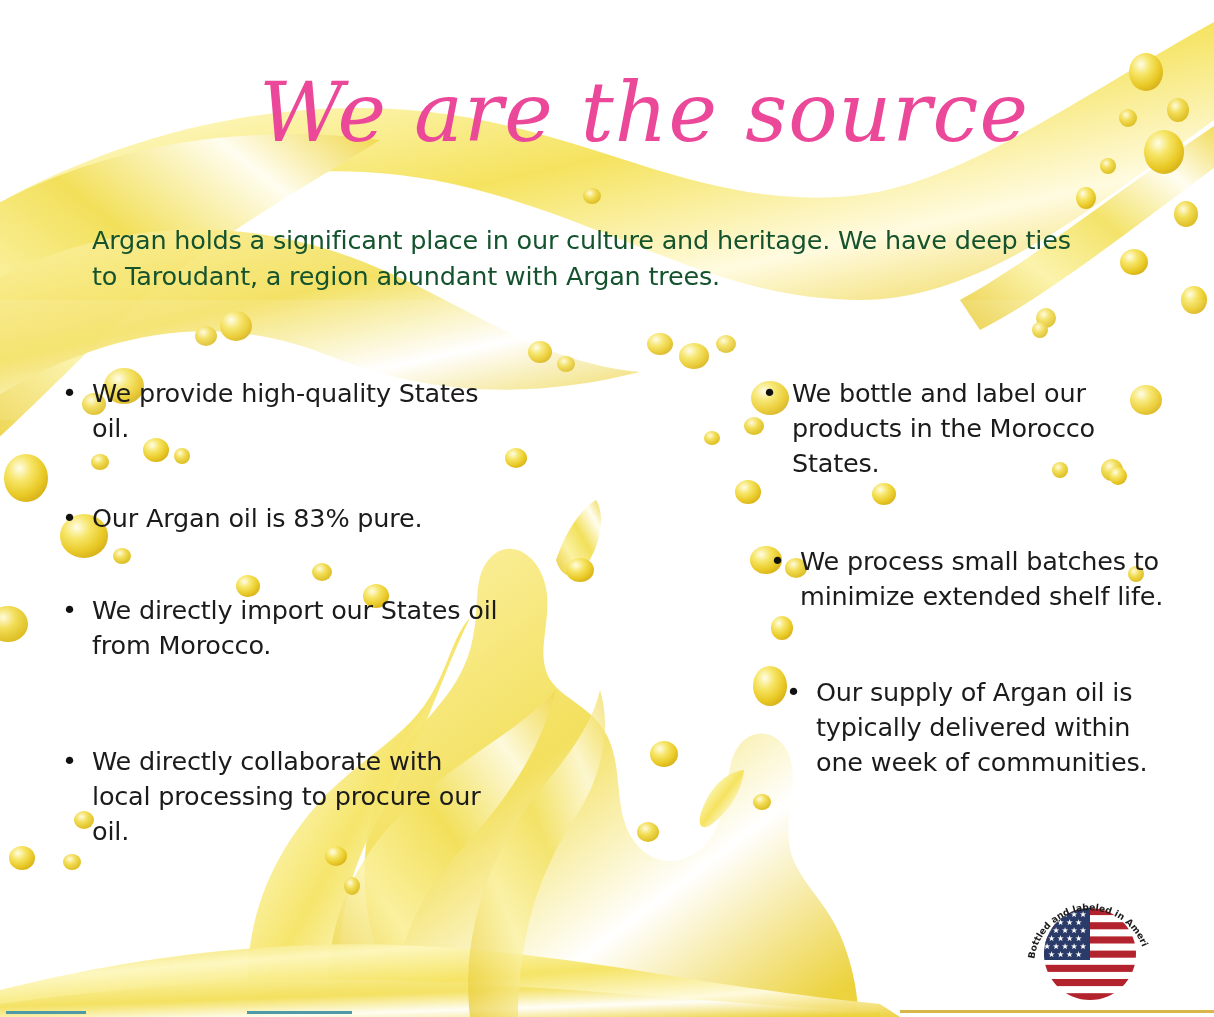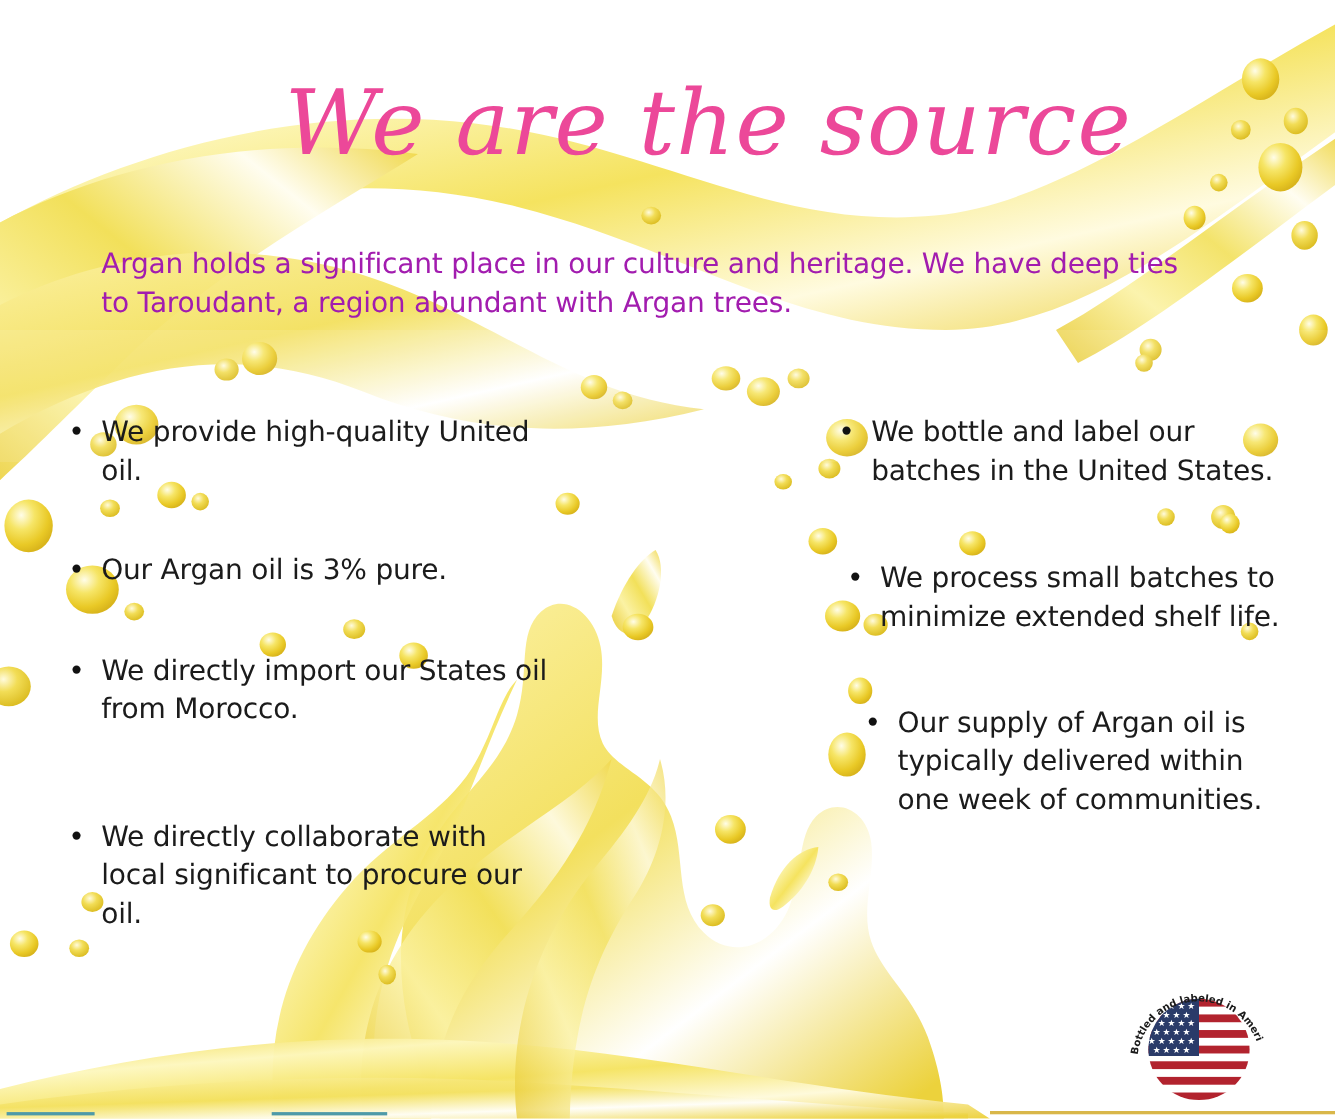--- a/index.html
+++ b/index.html
@@ -48,21 +48,21 @@
 
   
   .intro {
     position: absolute;
     left: 92px;
     top: 222px;
     width: 1000px;
     font-family: "DejaVu Sans", sans-serif;
     font-size: 25.5px;
     line-height: 36px;
-    color: #a21caf;
+    color: #14532d;
     letter-spacing: -0.2px;
   }
 
   
   .col {
     position: absolute;
   }
   .col-left  { left: 62px;  top: 376px; width: 440px; }
   .col-right { left: 750px; top: 376px; width: 430px; }
 
@@ -300,45 +300,45 @@
   </svg>
 
   <div class="title">We are the source</div>
 
   <div class="intro">Argan holds a significant place in our culture and heritage. We have deep ties to Taroudant, a region abundant with Argan trees.</div>
 
   <div class="col col-left">
 
     <div class="bullet b-l1">
       <span class="dot">•</span>
-      <span class="txt">We provide high-quality United oil.</span>
+      <span class="txt">We provide high-quality States oil.</span>
     </div>
 
     <div class="bullet b-l2">
       <span class="dot">•</span>
-      <span class="txt">Our Argan oil is 3% pure.</span>
+      <span class="txt">Our Argan oil is 83% pure.</span>
     </div>
 
     <div class="bullet b-l3">
       <span class="dot">•</span>
       <span class="txt">We directly import our States oil from Morocco.</span>
     </div>
 
     <div class="bullet b-l4">
       <span class="dot">•</span>
-      <span class="txt">We directly collaborate with local significant to procure our oil.</span>
+      <span class="txt">We directly collaborate with local processing to procure our oil.</span>
     </div>
 
   </div>
 
   <div class="col col-right">
 
     <div class="bullet b-r1">
       <span class="dot">•</span>
-      <span class="txt">We bottle and label our batches in the United States.</span>
+      <span class="txt">We bottle and label our products in the Morocco States.</span>
     </div>
 
     <div class="bullet b-r2">
       <span class="dot">•</span>
       <span class="txt">We process small batches to minimize extended shelf life.</span>
     </div>
 
     <div class="bullet b-r3">
       <span class="dot">•</span>
       <span class="txt">Our supply of Argan oil is typically delivered within one week of communities.</span>

